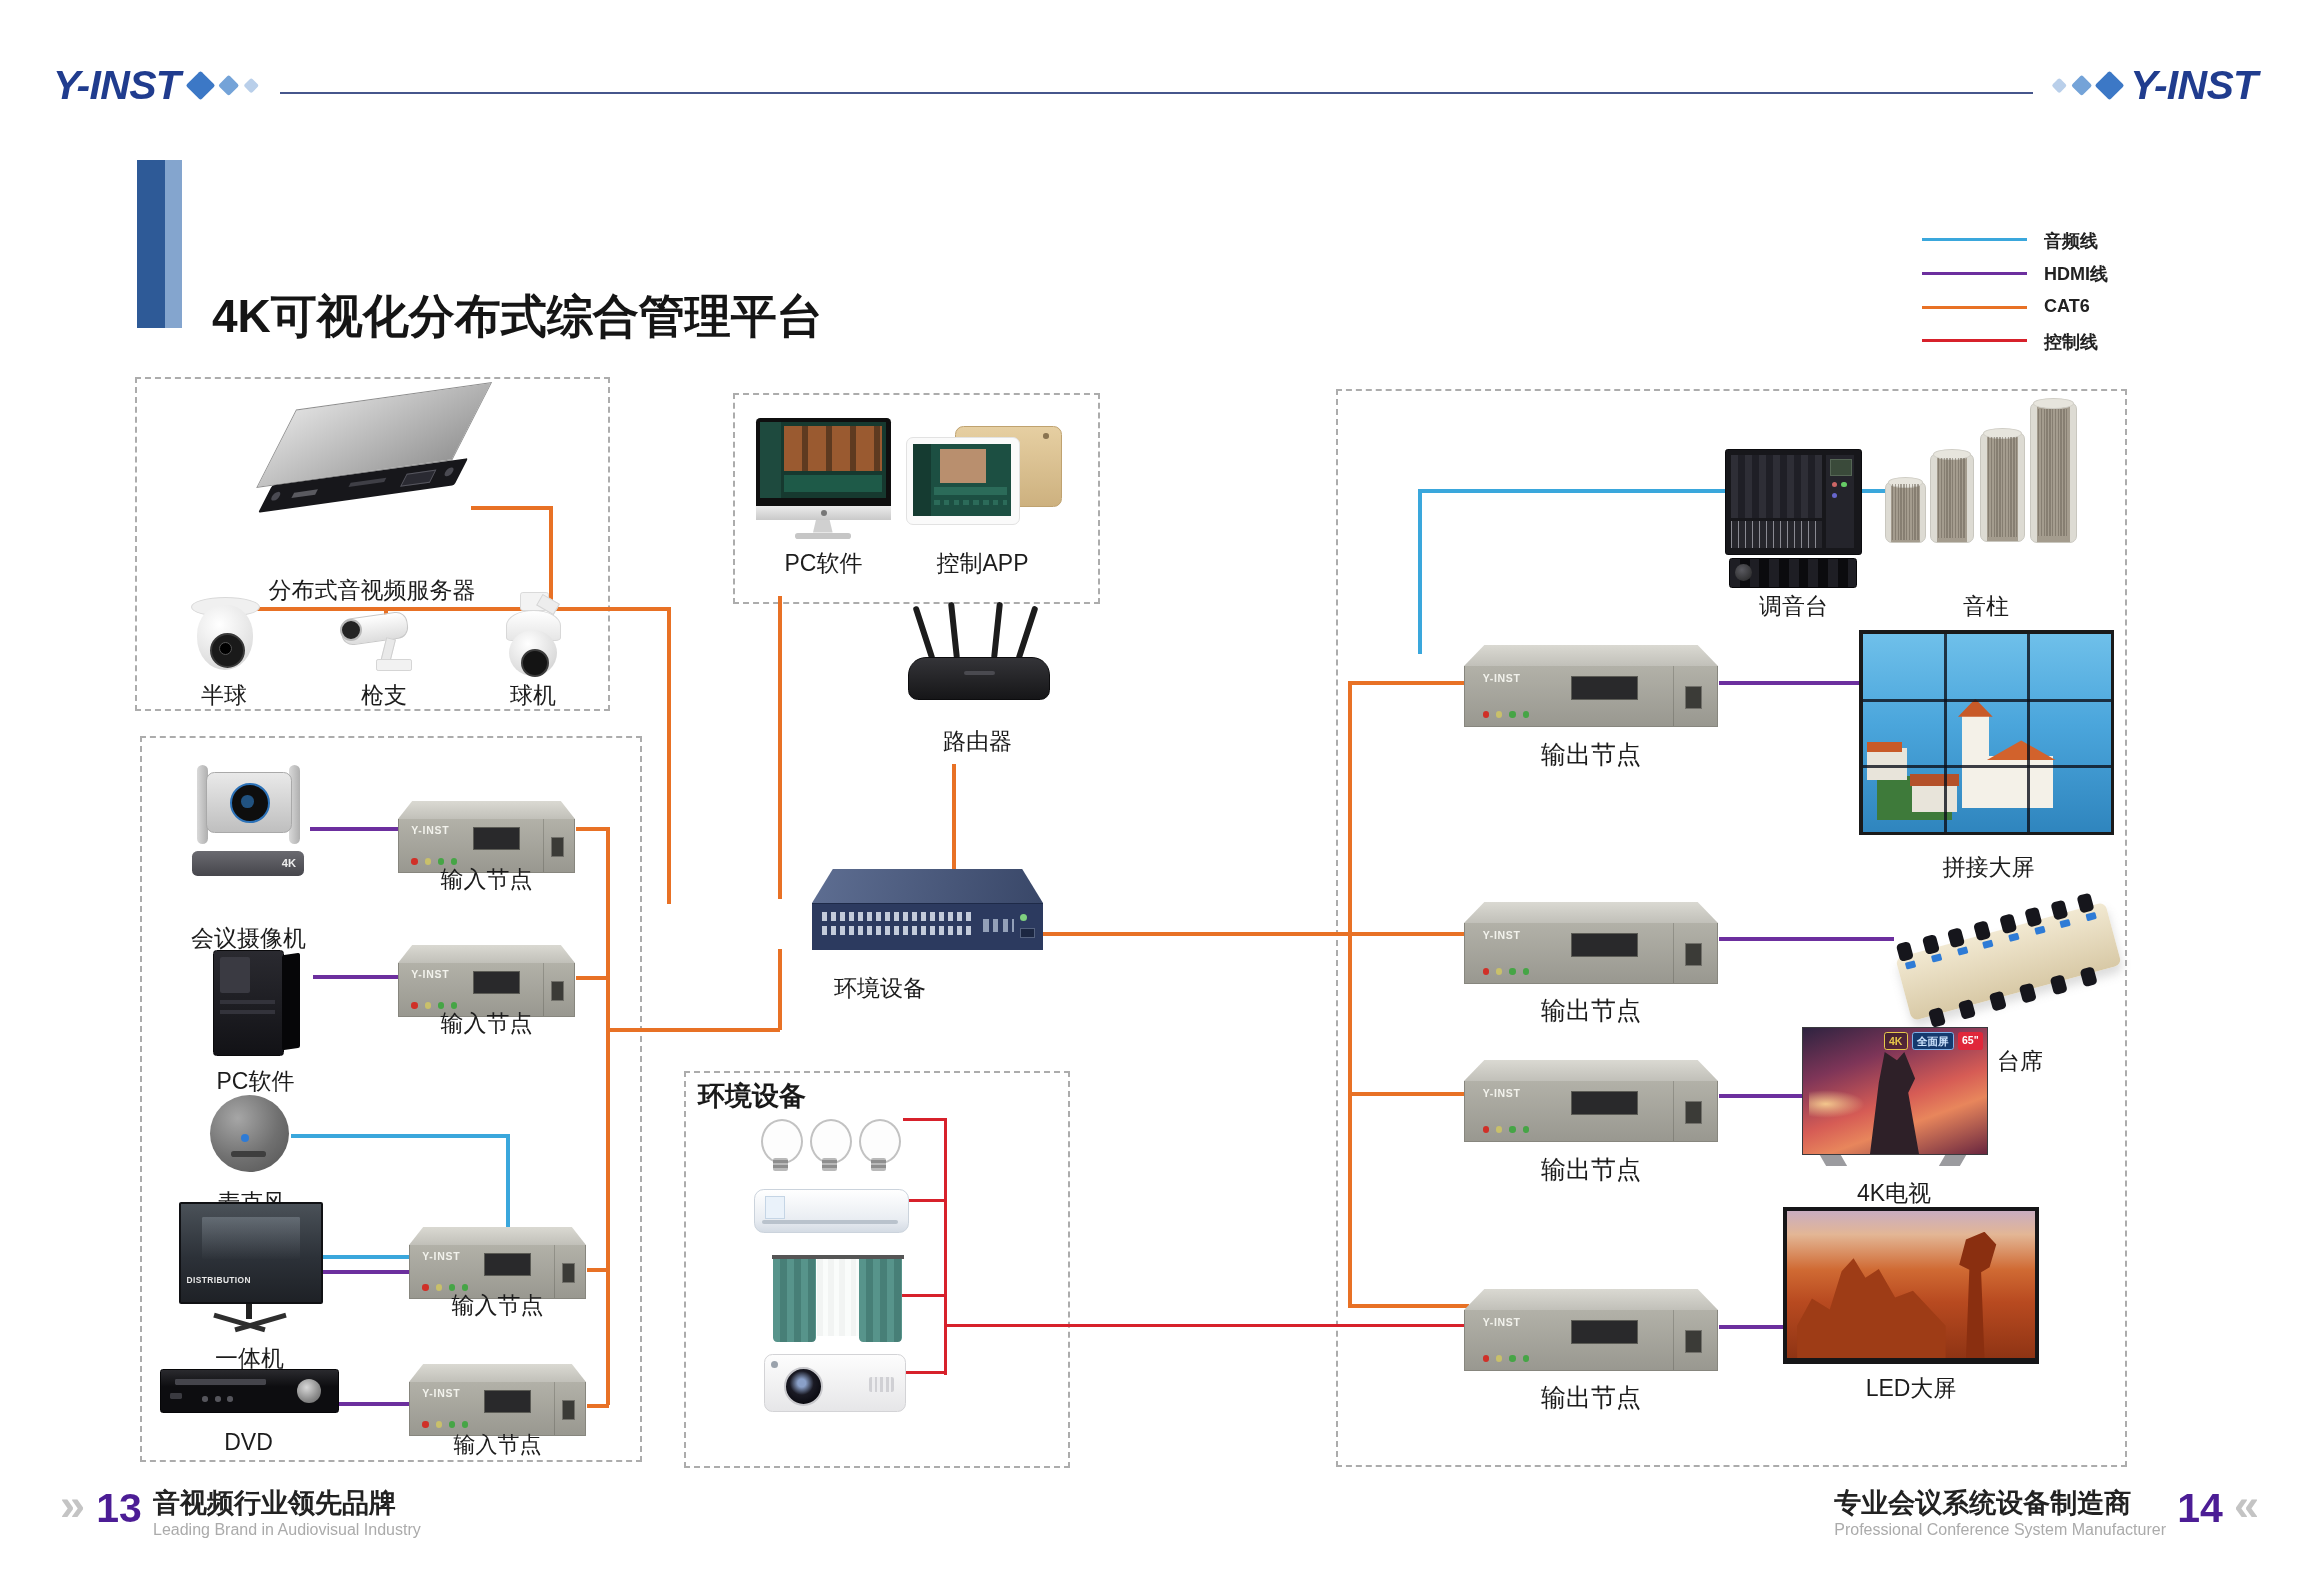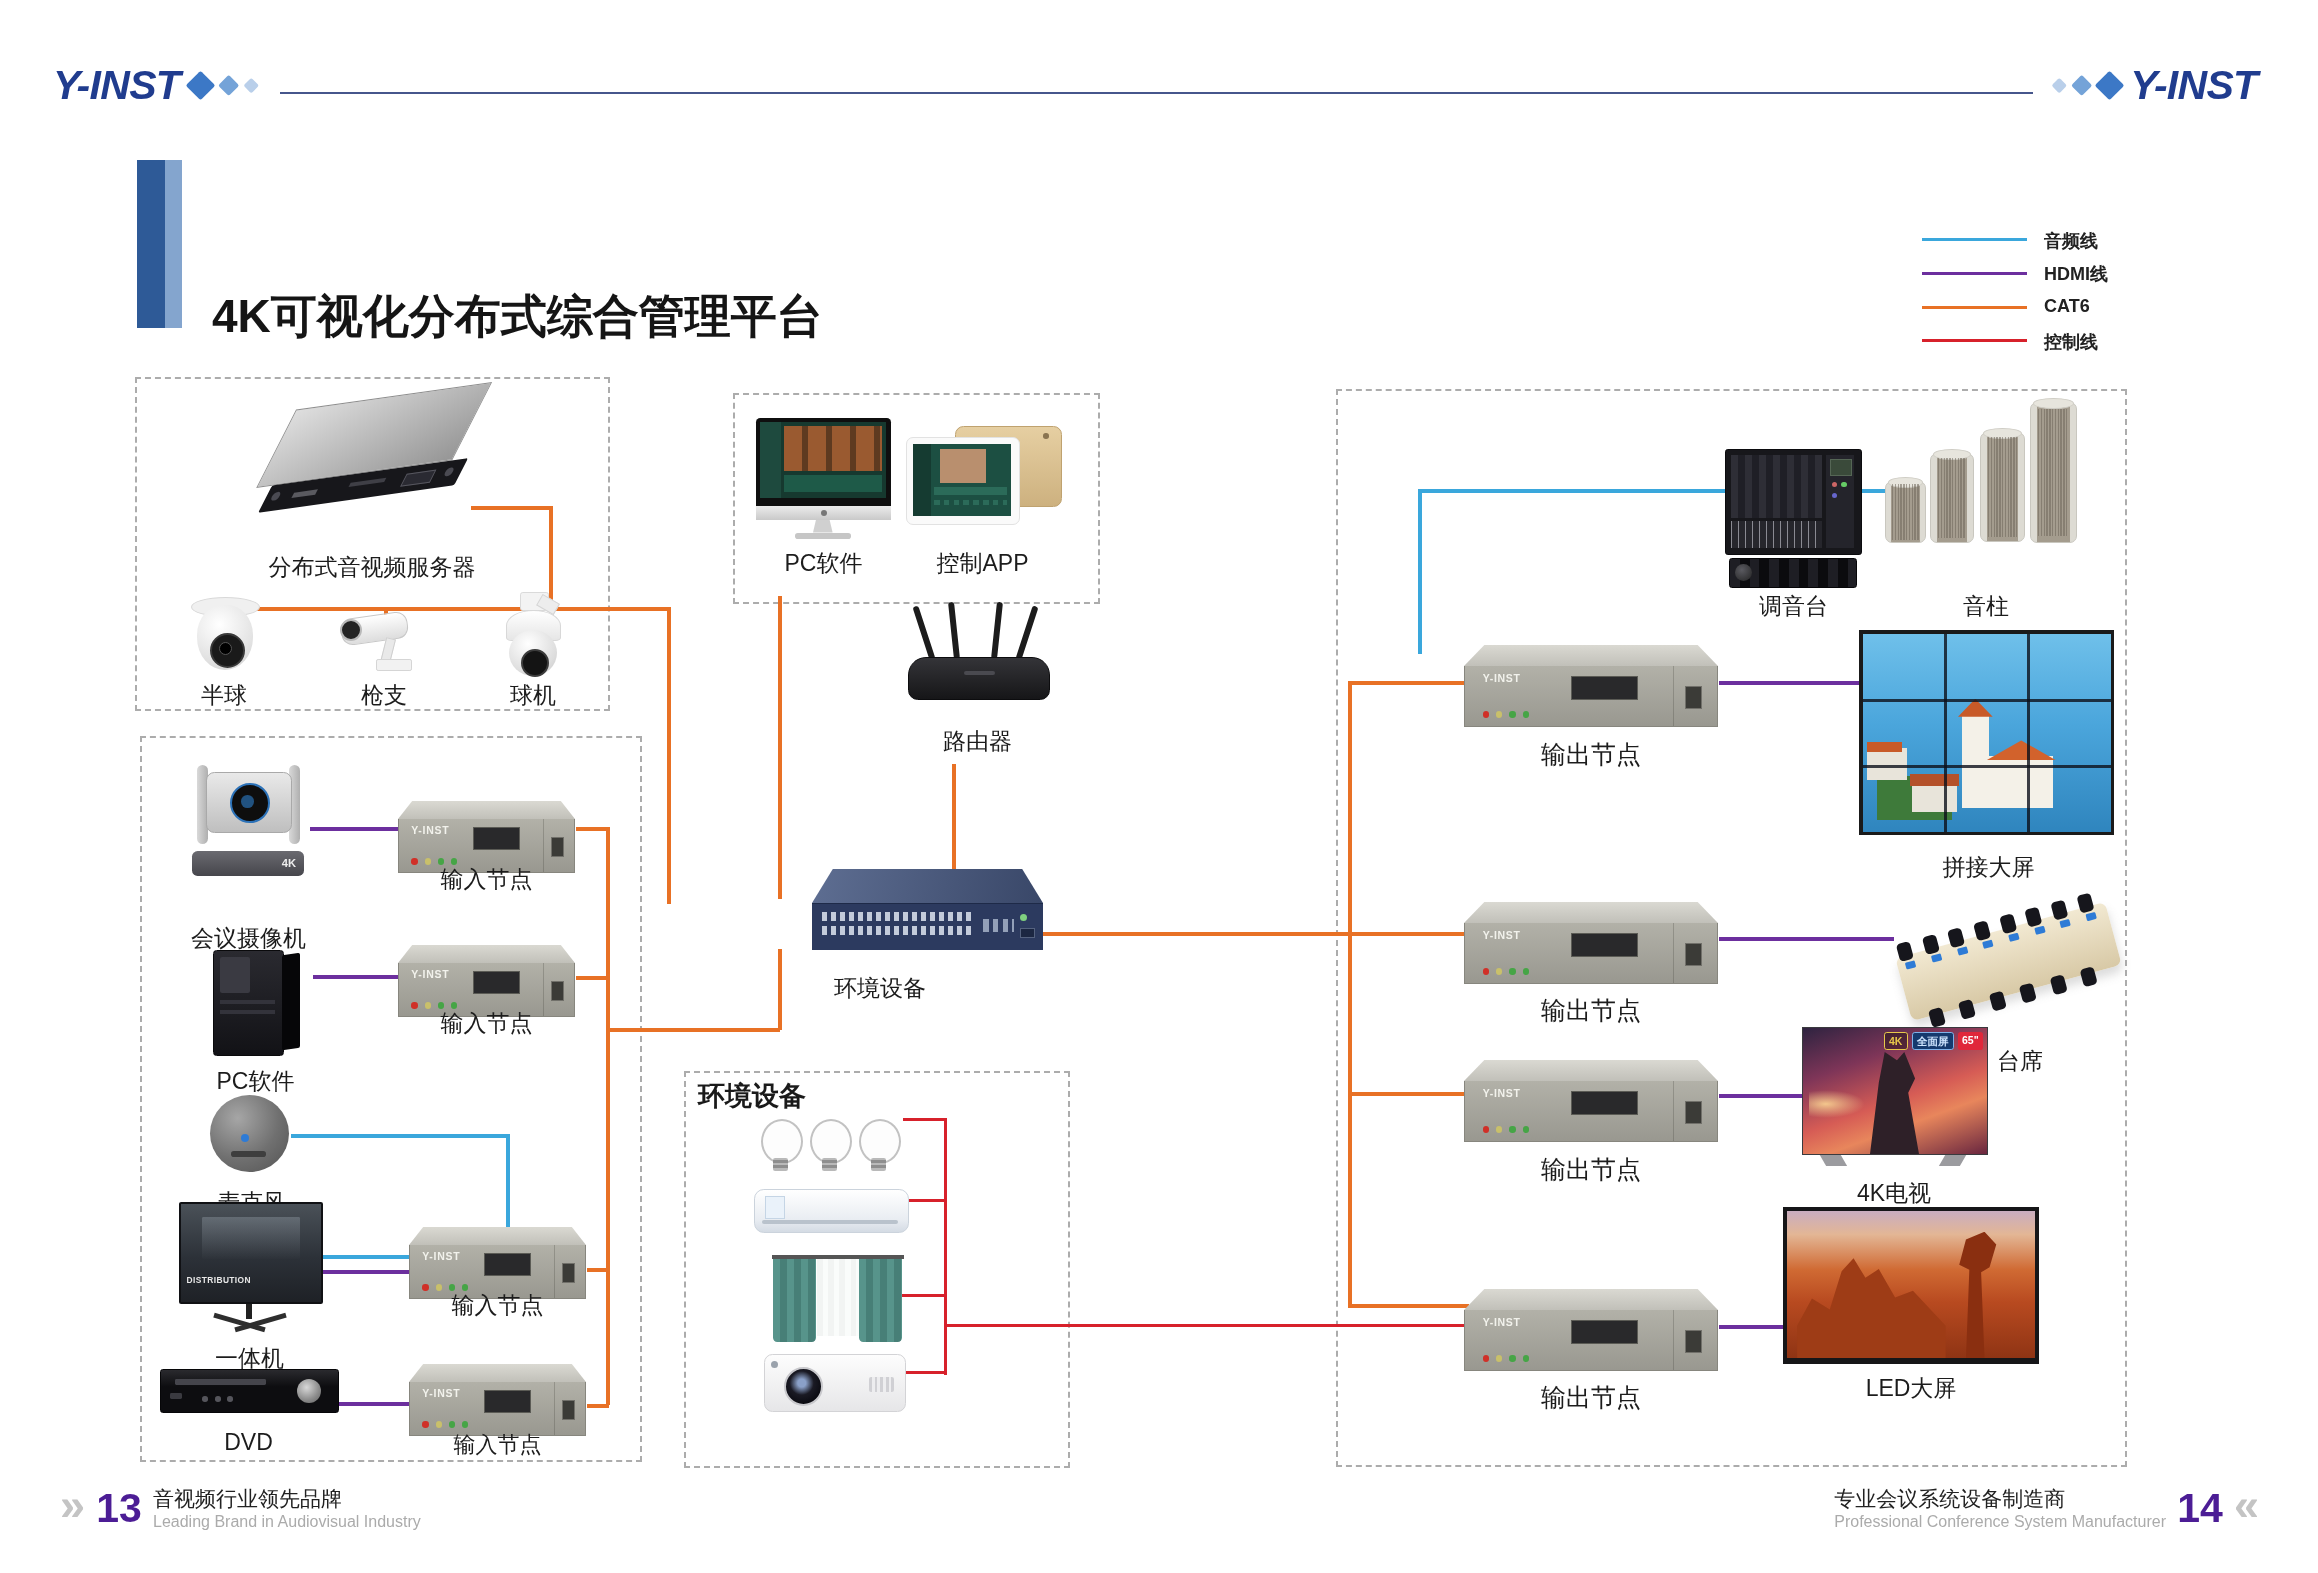--- a/index.html
+++ b/index.html
@@ -38,21 +38,21 @@
   .nport{position:absolute;right:6%;top:34%;width:6%;height:34%;background:#3B3B37;border:1.4px solid #71706A}
   .ndiv{position:absolute;right:17%;top:0;bottom:0;border-left:1.4px solid rgba(60,60,50,.25)}
   
   .sw-top{position:absolute;left:0;top:0;width:231px;height:34px;background:linear-gradient(100deg,#5E6E92,#394768);clip-path:polygon(9% 0,91% 0,100% 100%,0 100%)}
   .sw-front{position:absolute;left:0;top:34px;width:231px;height:46px;background:#2C3A5F;border-top:1.4px solid #1E2A48}
   .sw-row{position:absolute;height:9px;background:repeating-linear-gradient(90deg,#C3CBDA 0 4.9px,transparent 4.9px 9px)}
   .sw-up{position:absolute;left:171px;top:15.4px;width:31px;height:12.6px;background:repeating-linear-gradient(90deg,#93A0B8 0 5.6px,transparent 5.6px 9.8px)}
   
   .chev{font-size:45px;font-weight:700;color:#C4C4C4;line-height:.9}
   .pagenum{font-size:41px;font-weight:700;color:#4c1d95}
-  .f-cn{font-size:21px;font-weight:400;color:#222}
+  .f-cn{font-size:27px;font-weight:700;color:#222}
   .f-en{font-size:16px;color:#ABABAB}
   .spk{position:absolute;background:linear-gradient(90deg,#DDDBD3 0 14%,#A49C8E 14% 86%,#DDDBD3 86%);border:1.4px solid #C9C7BF;border-radius:7px}
   .spk-grille{position:absolute;left:16%;top:4%;right:16%;bottom:4%;background:repeating-linear-gradient(90deg,rgba(110,102,90,.55) 0 1.4px,transparent 1.4px 2.8px)}
   .spk-cap{position:absolute;left:2.1px;right:2.1px;top:-4.9px;height:9px;background:#E7E5DD;border:0.7px solid #CFCDC5;border-radius:50%}
   .wall-v{position:absolute;top:0;bottom:0;width:2.8px;background:rgba(12,16,26,.8)}
   .wall-h{position:absolute;left:0;right:0;height:2.8px;background:rgba(12,16,26,.8)}
   .badge{font-size:10.5px;font-weight:700;border-radius:2.8px;padding:0.7px 4.2px;line-height:1.35}
   .chair{position:absolute;width:14px;height:18px;background:#16161C;border-radius:4.2px}
   .mini-screen{position:absolute;width:9.8px;height:7px;background:#2E7BD6;border-radius:1.4px}
 </style>
@@ -148,21 +148,21 @@
   <div class="abs" style="left:258px;top:393px;width:221px;height:140px;transform:rotate(-8deg)">
     <div class="abs" style="left:21px;top:7px;width:196px;height:70px;transform:skewX(-35deg);background:linear-gradient(150deg,#DEDEDE,#ACACAC 70%,#969696);border:0.7px solid #8E8E8E"></div>
     <div class="abs" style="left:2.8px;top:79px;width:198px;height:25px;transform:skewX(-35deg);background:#17171B;border-radius:2.1px">
       <span class="abs" style="left:28px;top:9.8px;width:24px;height:4.9px;background:#5A5A60"></span>
       <span class="abs" style="left:84px;top:8.4px;width:36px;height:3.5px;background:#3F3F46"></span>
       <span class="abs" style="left:140px;top:7px;width:28px;height:9.8px;background:#2A2A32;border:0.7px solid #56565E"></span>
       <span class="abs" style="left:5.6px;top:7px;width:8.4px;height:8.4px;border-radius:50%;background:#4A4A52"></span>
       <span class="abs" style="left:181px;top:7px;width:8.4px;height:8.4px;border-radius:50%;background:#4A4A52"></span>
     </div>
   </div>
-  <div class="lbl" style="left:214px;top:552px;width:316px">分布式音视频服务器</div>
+  <div class="lbl" style="left:214px;top:575px;width:316px">分布式音视频服务器</div>
 
   <div class="abs" style="left:191px;top:597px;width:67px;height:83px">
     <div class="abs" style="left:0;top:0;width:67px;height:18px;background:#F0F0F0;border:0.7px solid #D8D8D8;border-radius:50%"></div>
     <div class="abs" style="left:5.6px;top:8.4px;width:56px;height:65px;background:radial-gradient(circle at 40% 30%,#FFFFFF,#E4E4E4 60%,#CFCFCF);border-radius:46% 46% 50% 50%"></div>
     <div class="abs" style="left:19px;top:36px;width:31px;height:31px;background:#1A1A1A;border-radius:50%;border:2.1px solid #3A3A3A"></div>
     <div class="abs" style="left:28px;top:45px;width:11.2px;height:11.2px;background:#000;border-radius:50%;border:1.4px solid #555"></div>
   </div>
   <div class="lbl" style="left:175px;top:680px;width:98px">半球</div>
 
   <div class="abs" style="left:340px;top:602px;width:81px;height:76px">

